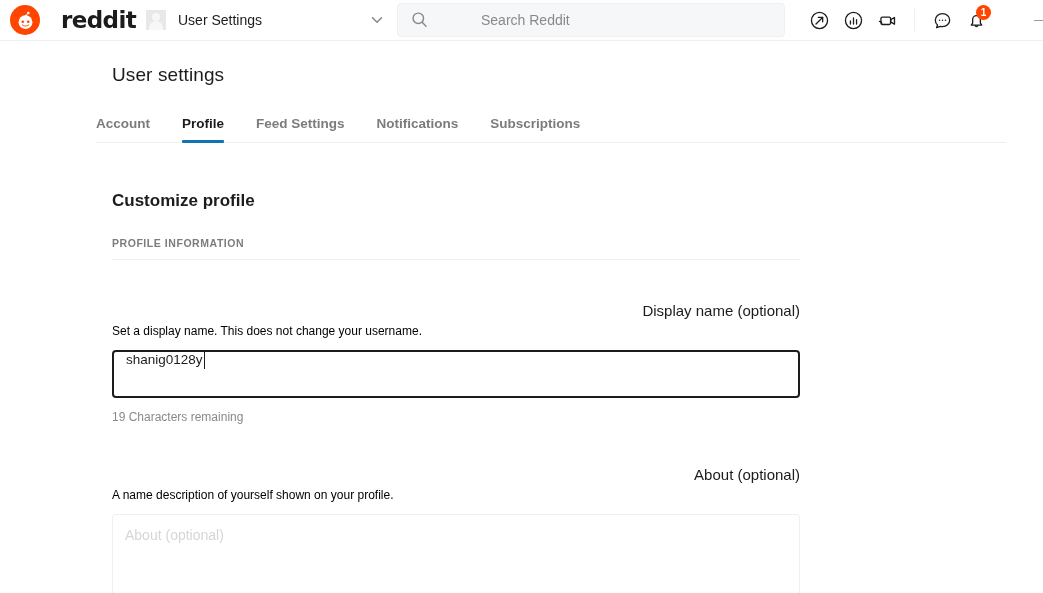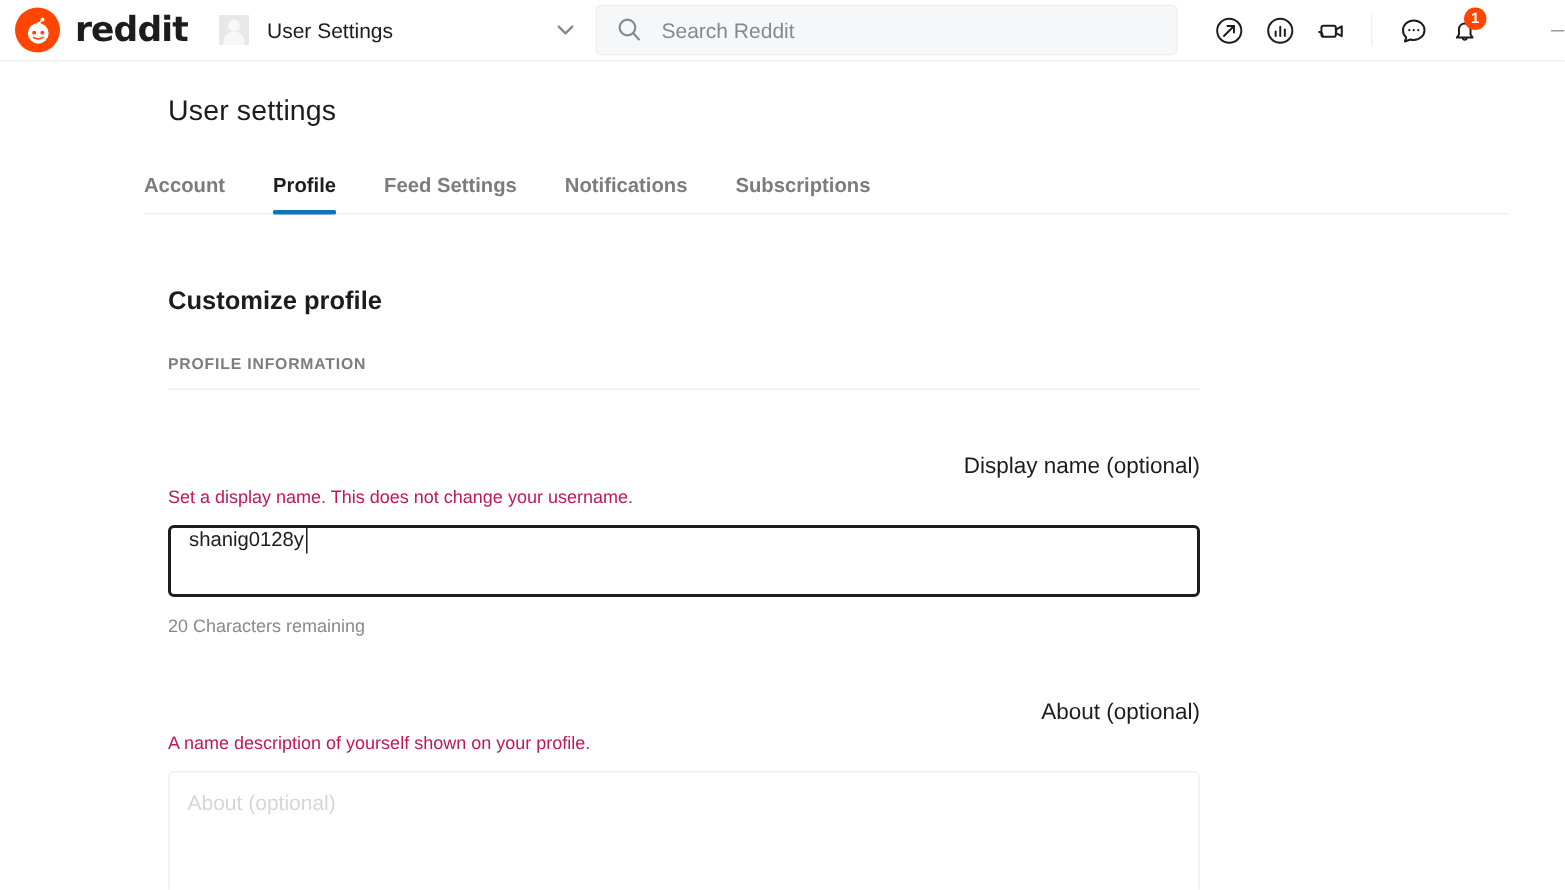--- a/index.html
+++ b/index.html
@@ -18,21 +18,21 @@
     height: 41px;
     width: 1043px;
     background: #ffffff;
     border-bottom: 1px solid #edeff1;
     display: flex;
     align-items: center;
   }
   .brand {
     display: flex;
     align-items: center;
-    gap: 10px;
+    gap: 21px;
     padding-left: 10px;
     width: 128px;
     cursor: pointer;
   }
   .snoo {
     width: 30px; height: 30px;
     border-radius: 50%;
     background: #ff4500;
     display: flex; align-items: center; justify-content: center;
     flex: 0 0 auto;
@@ -93,20 +93,21 @@
     width: 388px;
     margin-left: 3px;
     height: 34px;
     display: flex;
     align-items: center;
     background: #f6f7f8;
     border: 1px solid #edeff1;
     border-radius: 4px;
     padding: 0 10px 0 12px;
     cursor: text;
+    gap: 40px;
   }
   .search-icon { width: 20px; height: 20px; color: #878a8c; flex: 0 0 auto; }
   .search-input {
     border: none; outline: none; background: transparent;
     font-family: "Liberation Sans", sans-serif;
     font-size: 14px;
     color: #1c1c1c;
     margin-left: 9px;
     width: 100%;
     height: 100%;
@@ -216,21 +217,21 @@
 
   .field { margin-top: 42px; }
   .field-label {
     font-size: 15px;
     font-weight: 500;
     color: #1c1c1c;
     text-align: right;
   }
   .field-help {
     font-size: 12px;
-    color: #be185d;
+    color: #000000;
     margin-top: 5px;
   }
 
   .text-input {
     margin-top: 12px;
     width: 688px;
     height: 48px;
     border: 2px solid #1c1c1c;
     border-radius: 4px;
     background: #fff;
@@ -390,21 +391,21 @@
 
     <div class="section-kicker">PROFILE INFORMATION</div>
 
     <div class="field">
       <div class="field-label">Display name (optional)</div>
       <div class="field-help">Set a display name. This does not change your username.</div>
       <div class="text-input">
         <span class="input-value">shanig0128y</span>
           <span class="caret"></span>
       </div>
-      <div class="char-count">20 Characters remaining</div>
+      <div class="char-count">19 Characters remaining</div>
     </div>
 
     <div class="field">
       <div class="field-label">About (optional)</div>
       <div class="field-help">A name description of yourself shown on your profile.</div>
       <textarea class="textarea" placeholder="About (optional)" style=""></textarea>
     </div>
 
   </div>
 </div>

